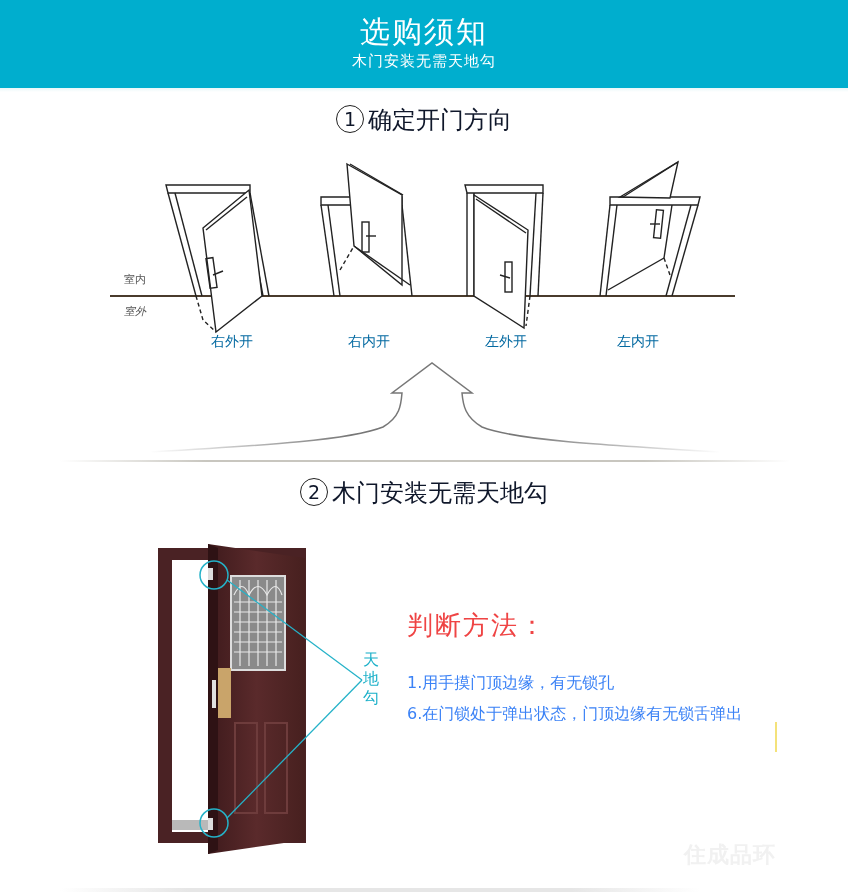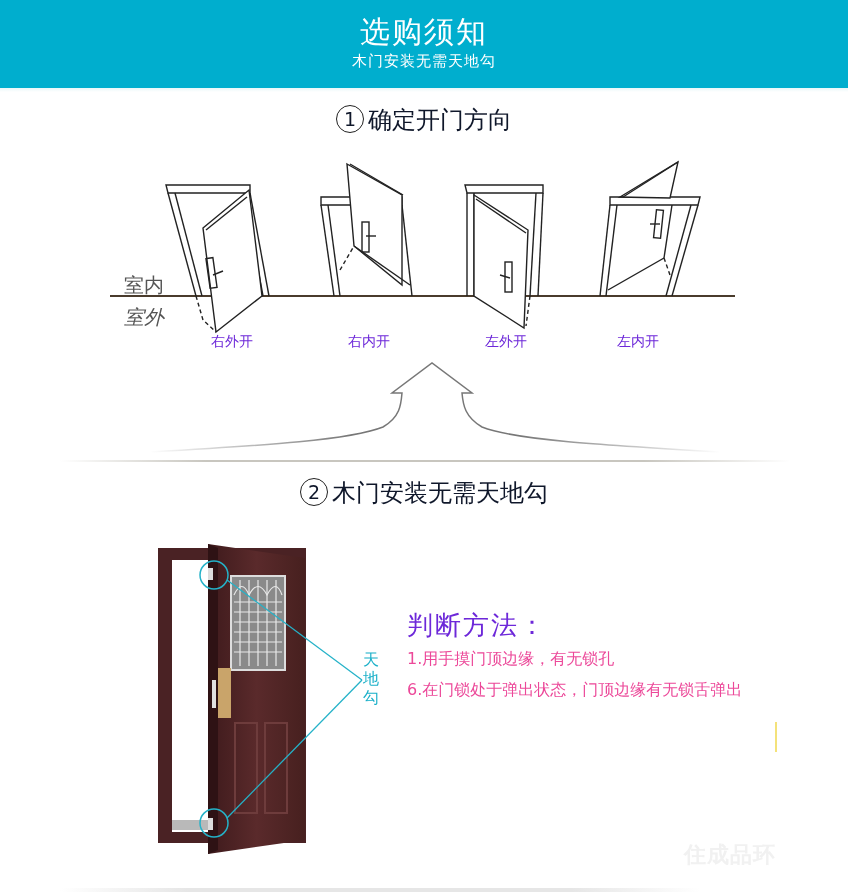--- a/index.html
+++ b/index.html
@@ -8,33 +8,33 @@
   .header { position: absolute; left: 0; top: 0; width: 848px; height: 88px; background: #00aece;
             text-align: center; color: #ffffff; }
   .header .title { position: absolute; left: 0; width: 100%; top: 12px; font-size: 30px; letter-spacing: 2px; font-weight: 400; }
   .header .subtitle { position: absolute; left: 0; width: 100%; top: 52px; font-size: 15px; letter-spacing: 1px; }
   .header-shadow { position: absolute; left: 0; top: 88px; width: 848px; height: 4px; background: linear-gradient(#e9f7f9, #ffffff); }
 
   .section-title { position: absolute; left: 0; width: 100%; text-align: center; font-size: 24px; color: #0f172a; }
   .section-title .num { display: inline-block; width: 26px; height: 26px; border: 1.5px solid #222; border-radius: 50%;
                         font-size: 19px; line-height: 26px; text-align: center; vertical-align: 2px; margin-right: 4px; }
   .diagram { position: absolute; left: 110px; top: 150px; width: 630px; height: 210px; }
-  .floor-label { position: absolute; font-size: 20px; color: #555; }
-  .door-label { position: absolute; font-size: 14px; color: #6d28d9; width: 80px; text-align: center; }
+  .floor-label { position: absolute; font-size: 11px; color: #555; }
+  .door-label { position: absolute; font-size: 14px; color: #0369a1; width: 80px; text-align: center; }
 
   .arrow { position: absolute; left: 120px; top: 355px; width: 620px; height: 110px; }
   .sep { position: absolute; left: 60px; top: 460px; width: 730px; height: 2px;
          background: linear-gradient(90deg, rgba(200,200,195,0), #c8c6bf 20%, #c8c6bf 80%, rgba(200,200,195,0)); }
 
   .door-photo { position: absolute; left: 150px; top: 540px; width: 250px; height: 320px; }
   .tdg-label { position: absolute; left: 361px; top: 650px; width: 20px; font-size: 16px; line-height: 19px; color: #1bb0c9; text-align: center; }
 
   .method { position: absolute; left: 407px; top: 608px; }
-  .method .m-title { font-size: 26px; color: #6d28d9; letter-spacing: 2px; margin-bottom: 0; }
-  .method .m-item { font-size: 16px; color: #ec4899; height: 31px; line-height: 31px; white-space: nowrap; }
+  .method .m-title { font-size: 26px; color: #ef4444; letter-spacing: 2px; margin-bottom: 24px; }
+  .method .m-item { font-size: 16px; color: #3b82f6; height: 31px; line-height: 31px; white-space: nowrap; }
 
   .yline { position: absolute; left: 775px; top: 722px; width: 2px; height: 30px; background: #f4e27a; }
   .bottom-line { position: absolute; left: 60px; top: 888px; width: 640px; height: 4px;
                  background: linear-gradient(90deg, rgba(230,230,230,0), #e6e6e6 20%, #e6e6e6 80%, rgba(230,230,230,0)); }
   .watermark { position: absolute; left: 684px; top: 840px; font-size: 22px; font-weight: bold; color: #f1f1f1; letter-spacing: 1px; }
 </style>
 </head>
 <body>
 
 <div class="header">

